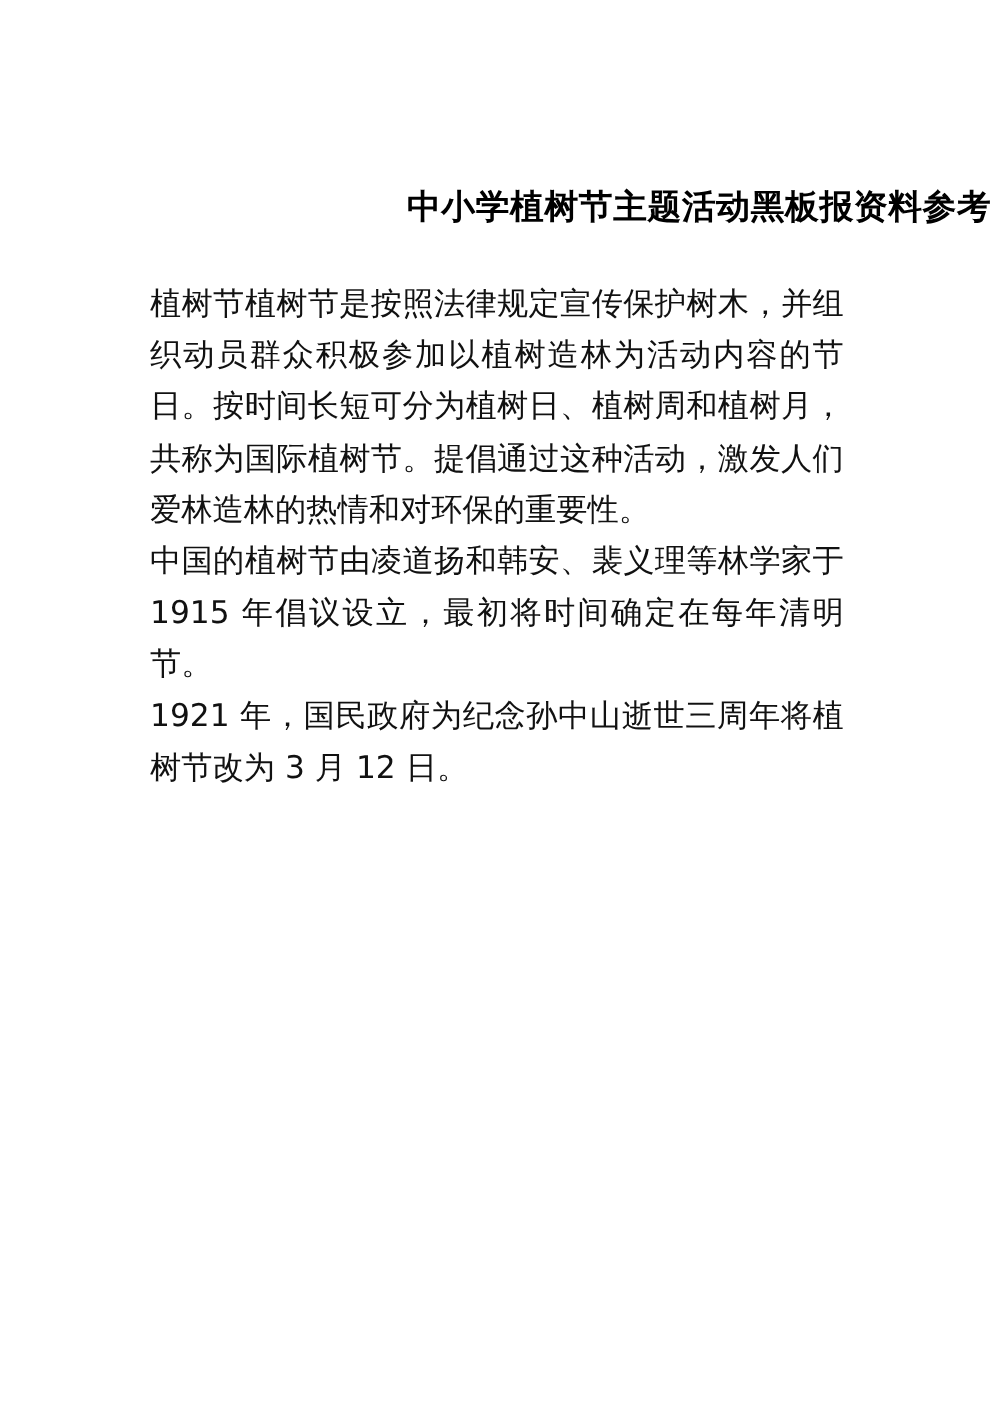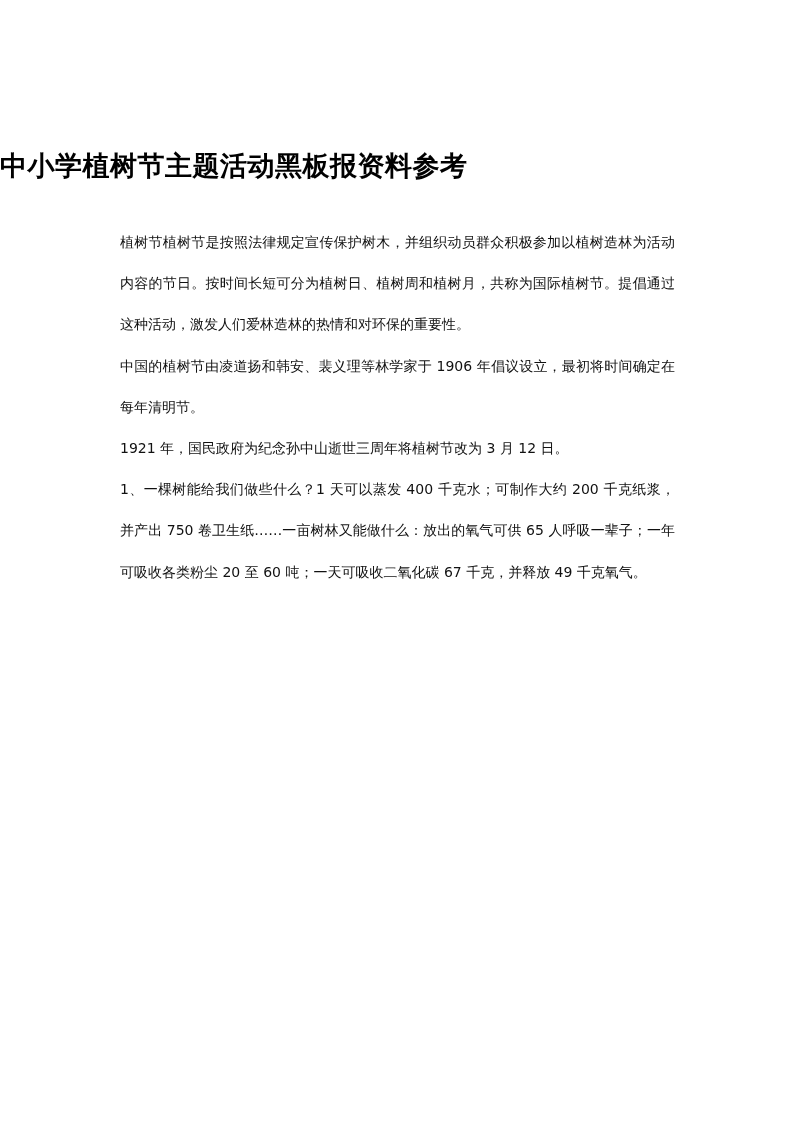--- a/index.html
+++ b/index.html
@@ -1,28 +1,27 @@
 <!DOCTYPE html>
 <html><head>
   <meta charset="utf-8">
   <style>
     html, body { margin: 0; padding: 0; background: #ffffff; }
     body { width: 793px; height: 1122px; position: relative; overflow: hidden;
            font-family: "DejaVu Sans", "Liberation Sans", sans-serif; color: #111; }
     .page { position: absolute; left: 0; top: 0; width: 793px; height: 1122px; background: #fff; }
-    .title { position: absolute; top: 128px; left: 0; width: 793px; text-align: left;
+    .title { position: absolute; top: 128px; left: 0; width: 793px; text-align: right;
              font-size: 27px; font-weight: bold; letter-spacing: 0.5px; line-height: 40px; color: #000; }
     .body { position: absolute; top: 222px; left: 120px; width: 555px; }
-    .para { font-size: 14px; line-height: 41.2px; margin: 0; text-align: justify;
+    .para { font-size: 25px; line-height: 41.2px; margin: 0; text-align: justify;
             text-align-last: left; word-break: break-all; color: #111; }
   </style>
 </head>
 <body>
 
 <div class="page">
   <h1 class="title">中小学植树节主题活动黑板报资料参考</h1>
   <div class="body">
     <p class="para">植树节植树节是按照法律规定宣传保护树木，并组织动员群众积极参加以植树造林为活动内容的节日。按时间长短可分为植树日、植树周和植树月，共称为国际植树节。提倡通过这种活动，激发人们爱林造林的热情和对环保的重要性。</p>
-    <p class="para">中国的植树节由凌道扬和韩安、裴义理等林学家于 1906 年倡议设立，最初将时间确定在每年清明节。</p>
+    <p class="para">中国的植树节由凌道扬和韩安、裴义理等林学家于 1915 年倡议设立，最初将时间确定在每年清明节。</p>
     <p class="para">1921 年，国民政府为纪念孙中山逝世三周年将植树节改为 3 月 12 日。</p>
-    <p class="para">1、一棵树能给我们做些什么？1 天可以蒸发 400 千克水；可制作大约 200 千克纸浆，并产出 750 卷卫生纸……一亩树林又能做什么：放出的氧气可供 65 人呼吸一辈子；一年可吸收各类粉尘 20 至 60 吨；一天可吸收二氧化碳 67 千克，并释放 49 千克氧气。</p>
   </div>
 </div>
 
 </body></html>

